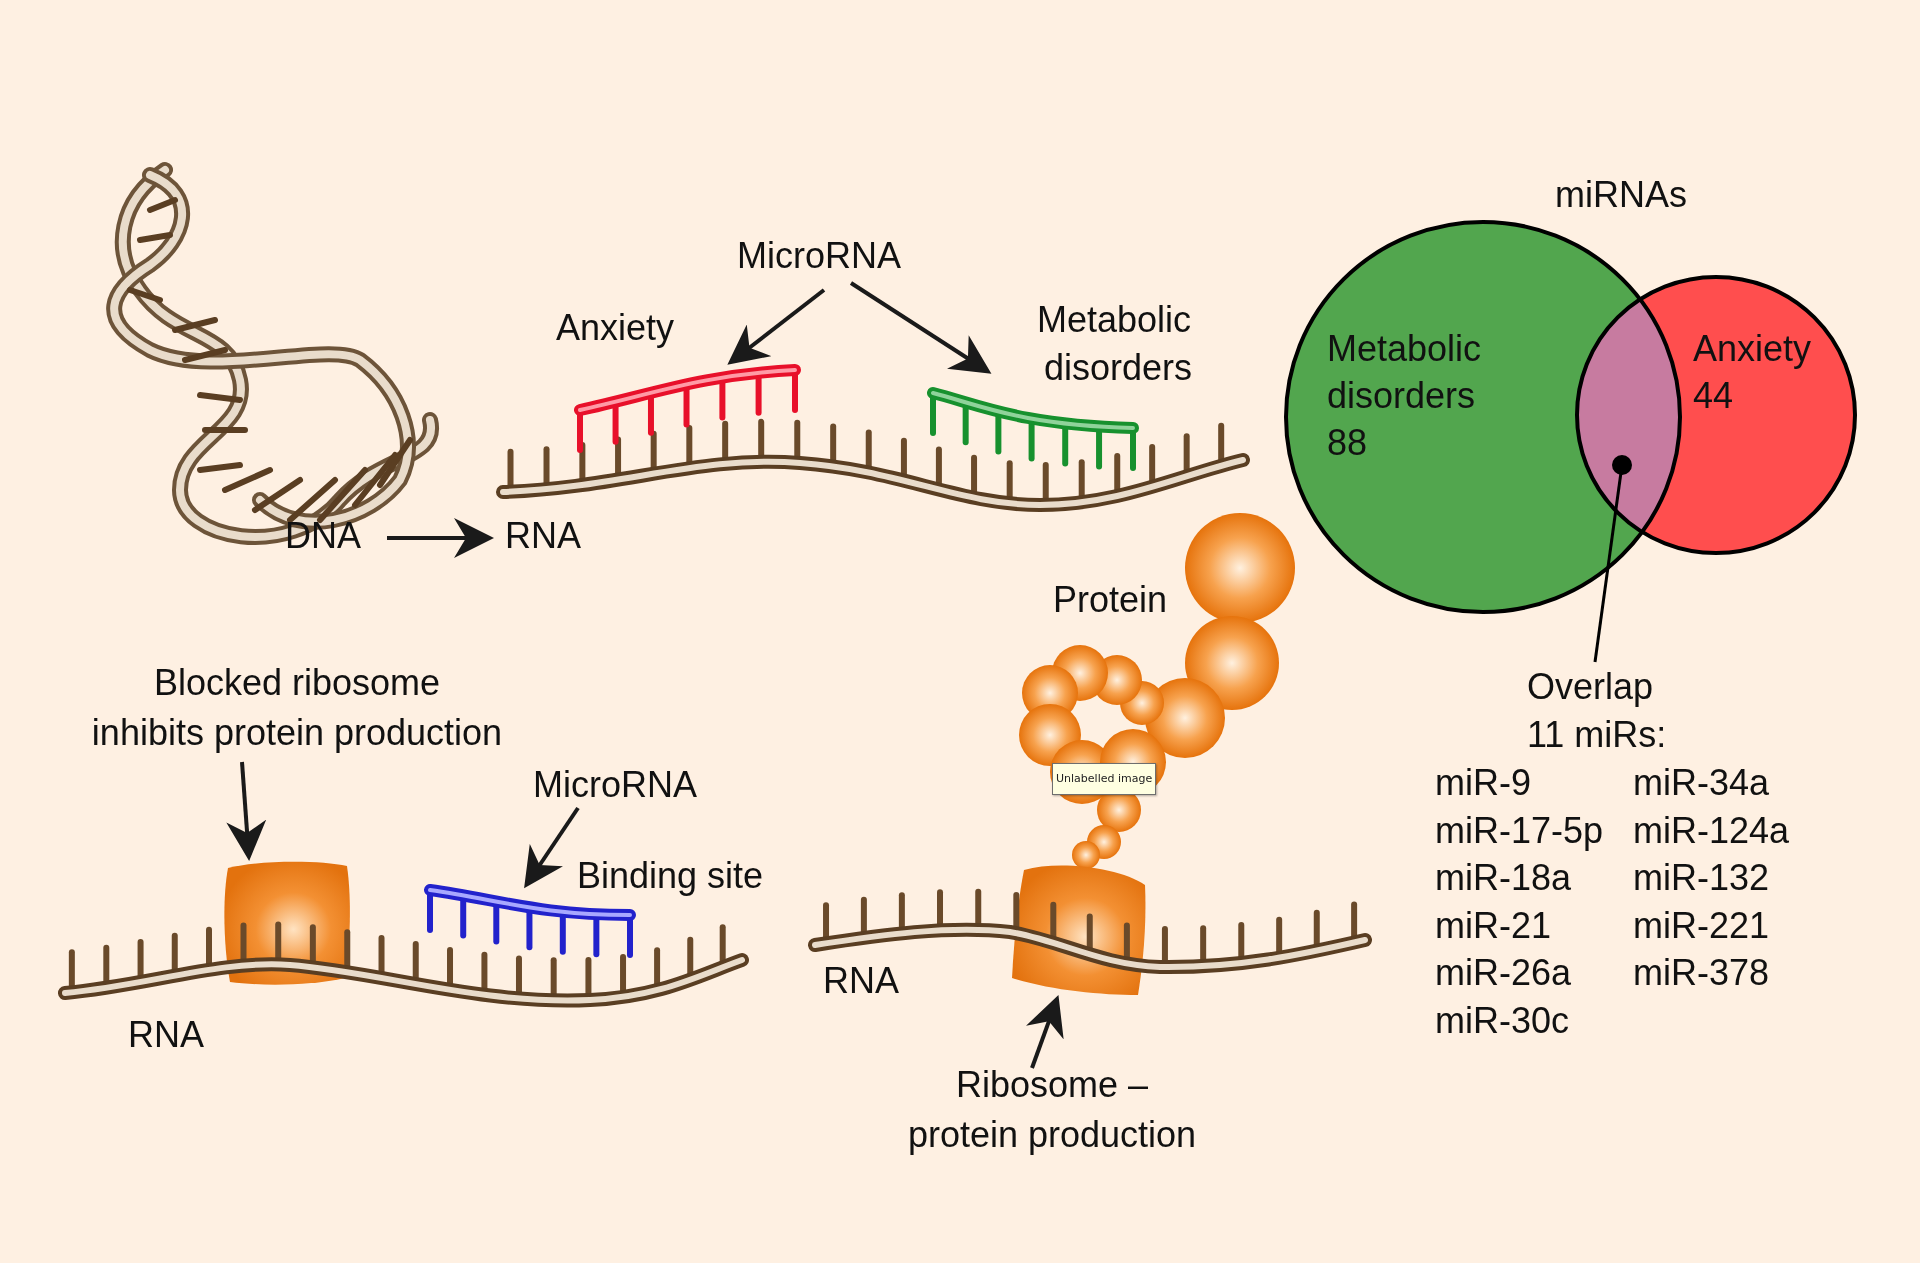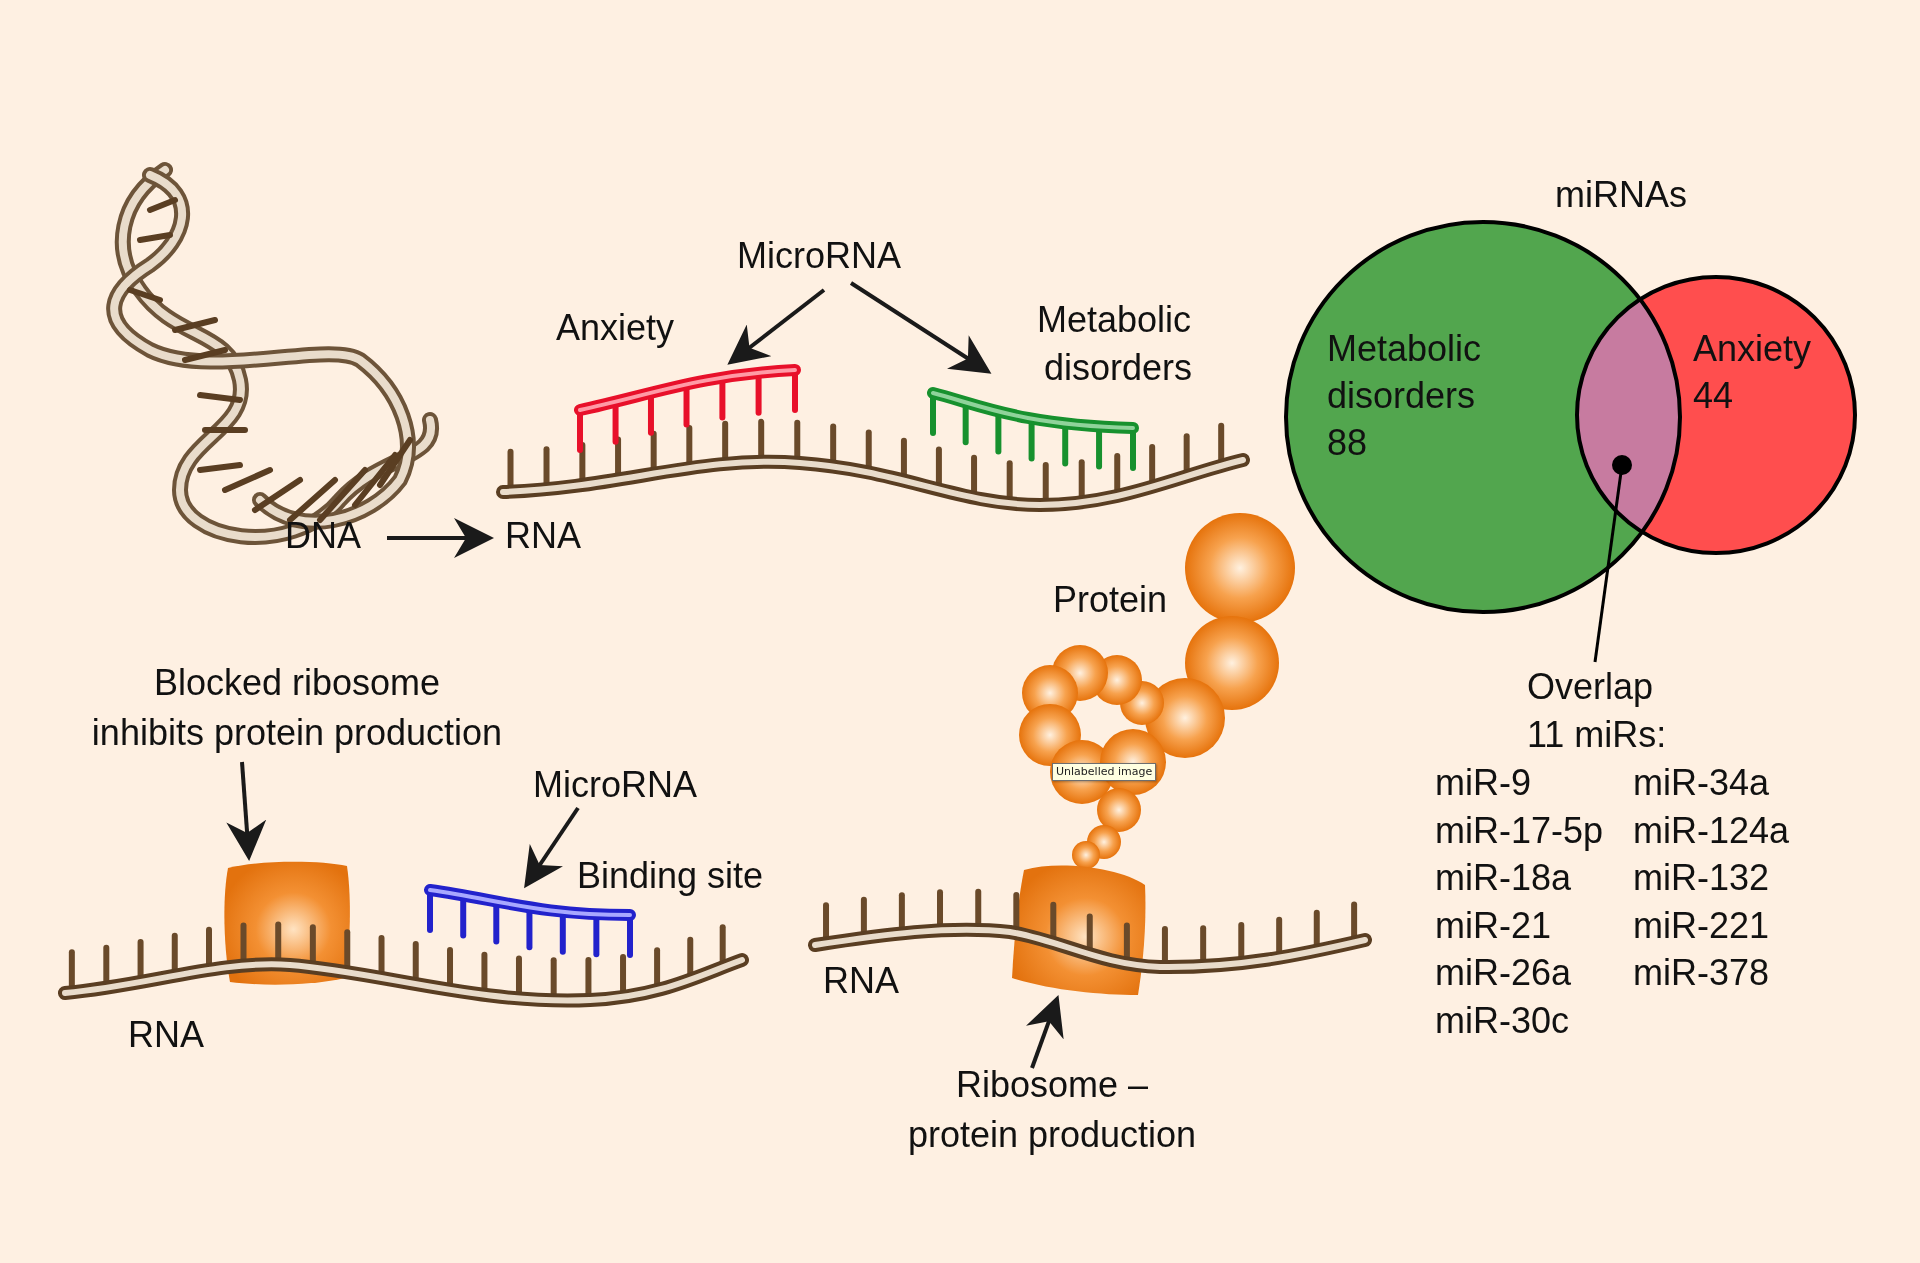--- a/index.html
+++ b/index.html
@@ -4,21 +4,21 @@
 <style>
   html, body { margin: 0; padding: 0; background: #FEF0E2; }
   body { width: 1920px; height: 1263px; overflow: hidden; position: relative; }
   #canvas { position: absolute; left: 0; top: 0; width: 1920px; height: 1263px; }
   .lbl { font-family: "Liberation Sans", "DejaVu Sans", sans-serif; font-size: 36px; fill: #111111; }
   .arrow-line { stroke: #1a1a1a; stroke-width: 4; fill: none; }
   .tooltip {
     position: absolute; left: 1052px; top: 763px;
     background: #FFFFE1; border: 1px solid #6e6e6e;
     font-family: "DejaVu Sans", sans-serif; font-size: 11px; color: #222;
-    padding: 0 3px; line-height: 16px; box-shadow: 1px 1px 2px rgba(0,0,0,0.3);
+    padding: 7px 3px; line-height: 16px; box-shadow: 1px 1px 2px rgba(0,0,0,0.3);
     white-space: nowrap;
   }
 </style>
 </head>
 <body>
 
 <svg id="canvas" viewBox="0 0 1920 1263" xmlns="http://www.w3.org/2000/svg">
   <defs>
     <linearGradient id="rnaGrad" x1="0" y1="0" x2="0" y2="1">
       <stop offset="0" stop-color="#5a3e22"></stop>

